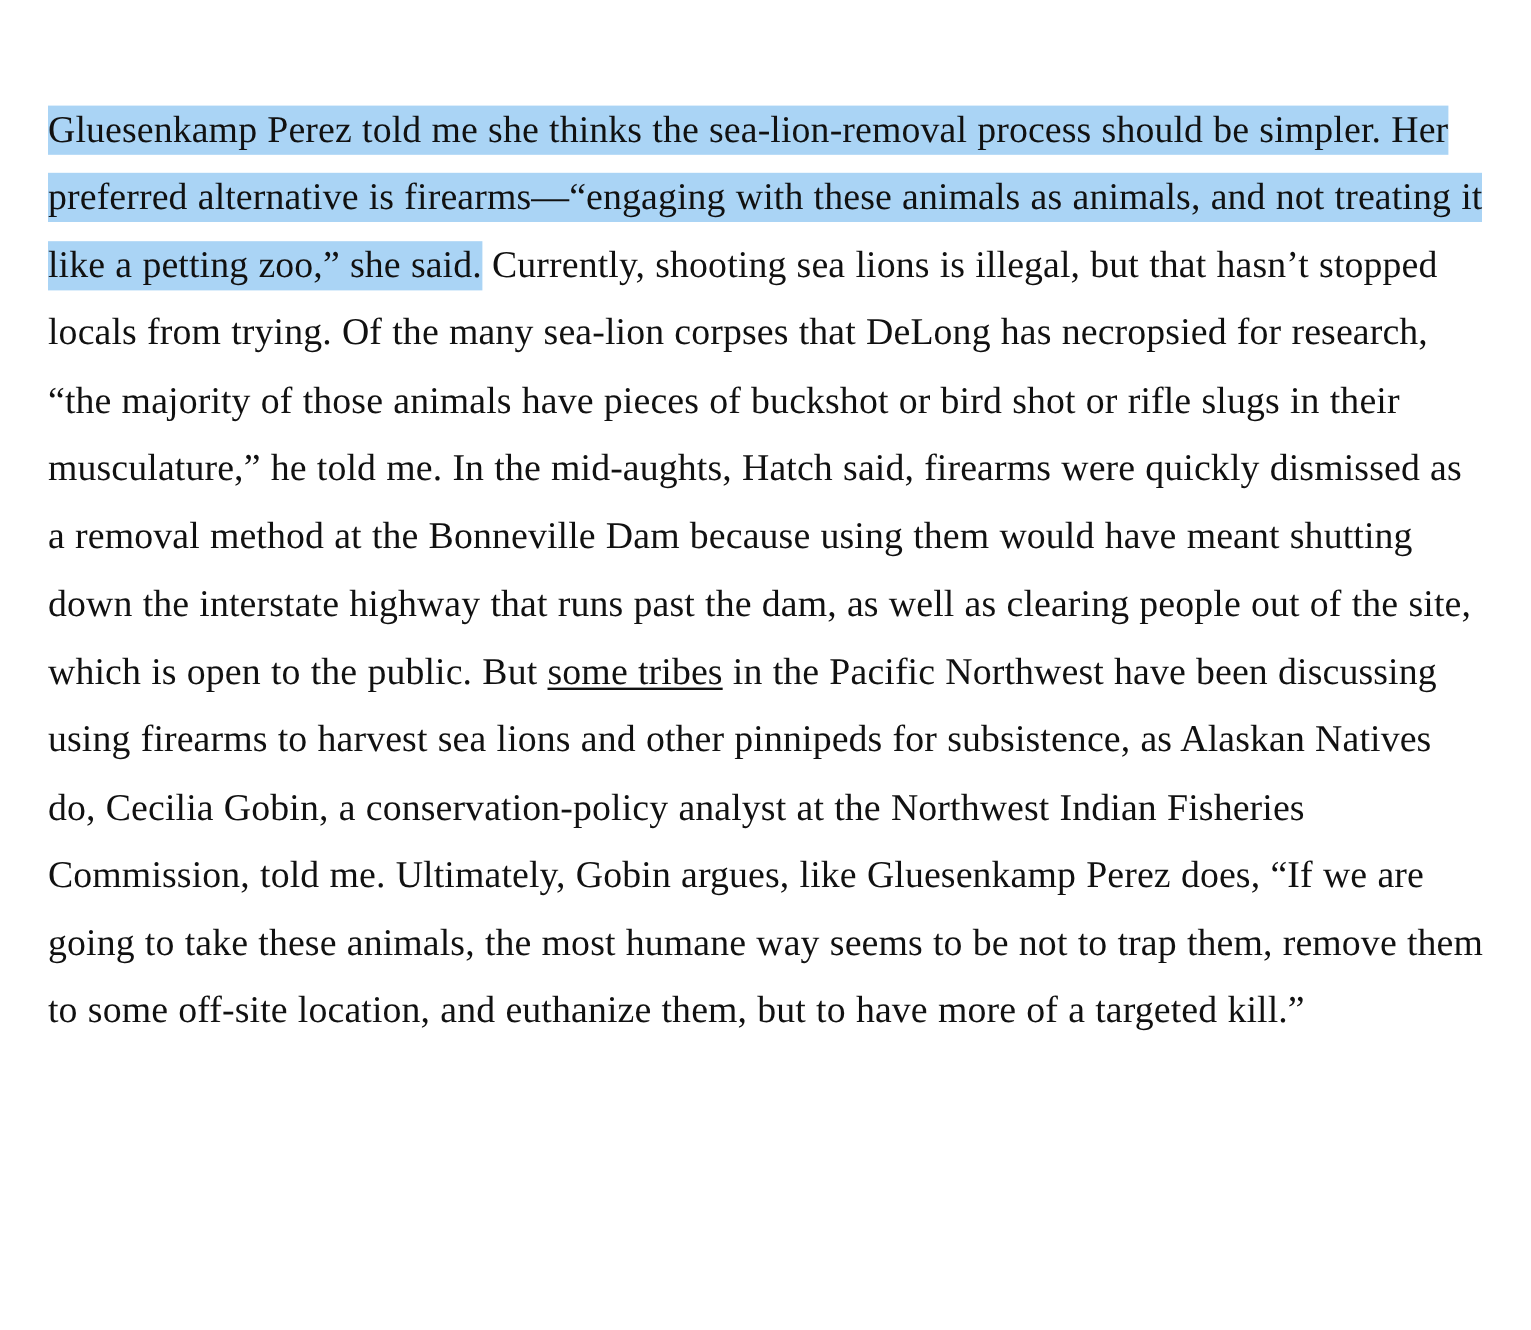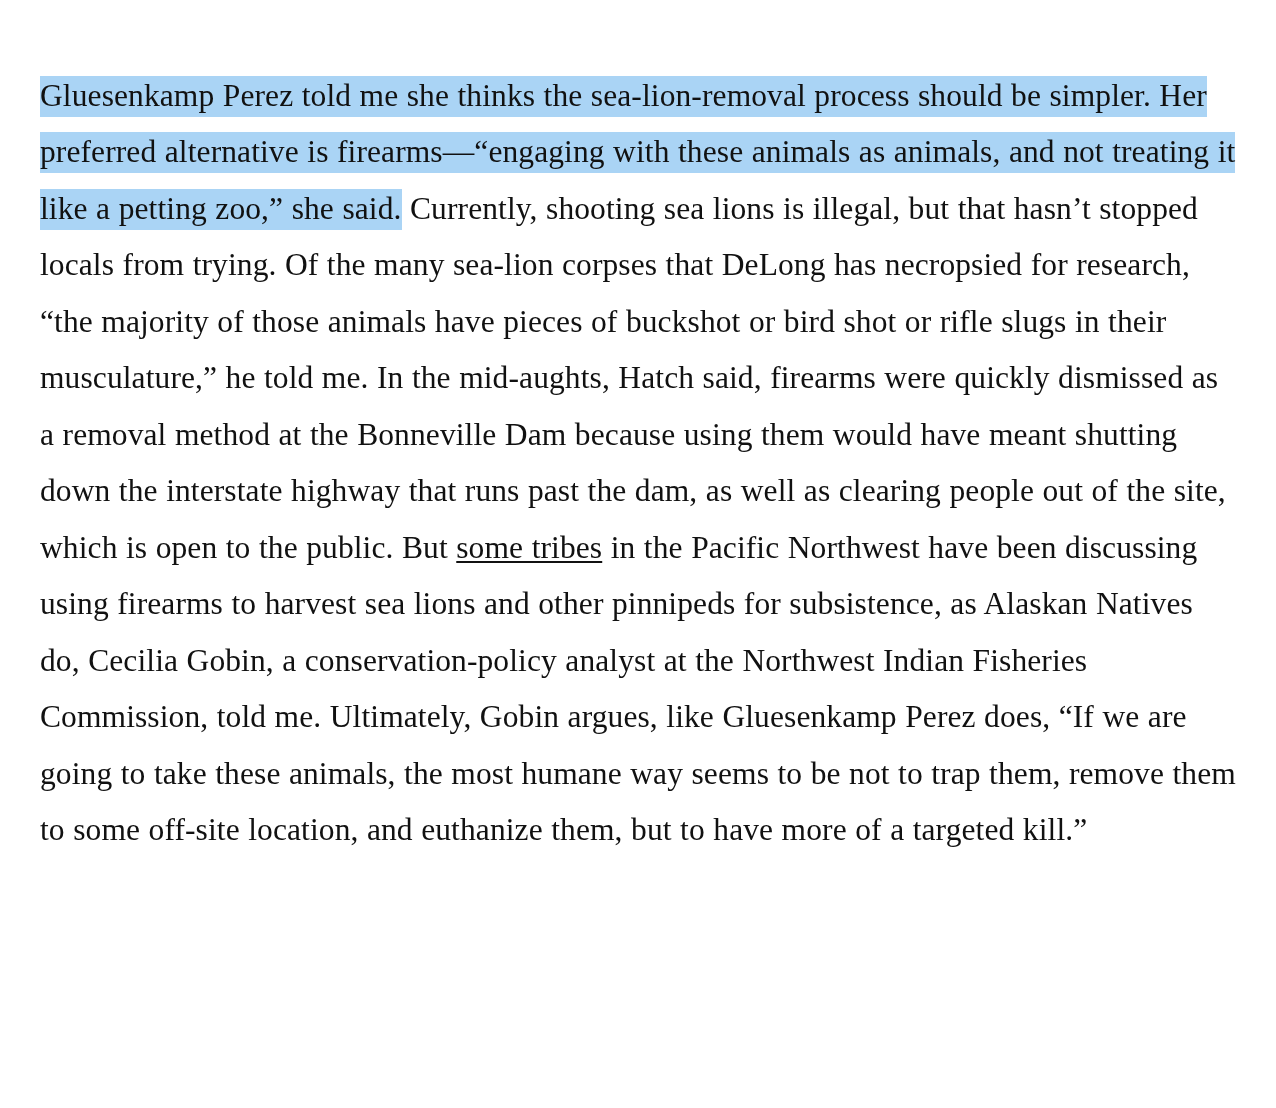--- a/index.html
+++ b/index.html
@@ -11,21 +11,21 @@
     width: 1276px;
     height: 1108px;
     font-family: "Liberation Serif", "DejaVu Serif", serif;
     color: #111111;
     overflow: hidden;
   }
   .page {
     box-sizing: border-box;
     width: 1276px;
     height: 1108px;
-    padding: 36px 40px 40px 40px;
+    padding: 48px 40px 40px 40px;
     background: #ffffff;
   }
   .article-paragraph {
     font-size: 31.5px;
     line-height: 56.5px;
     text-align: left;
     letter-spacing: 0.1px;
     color: #111111;
     word-spacing: 0.5px;
   }

